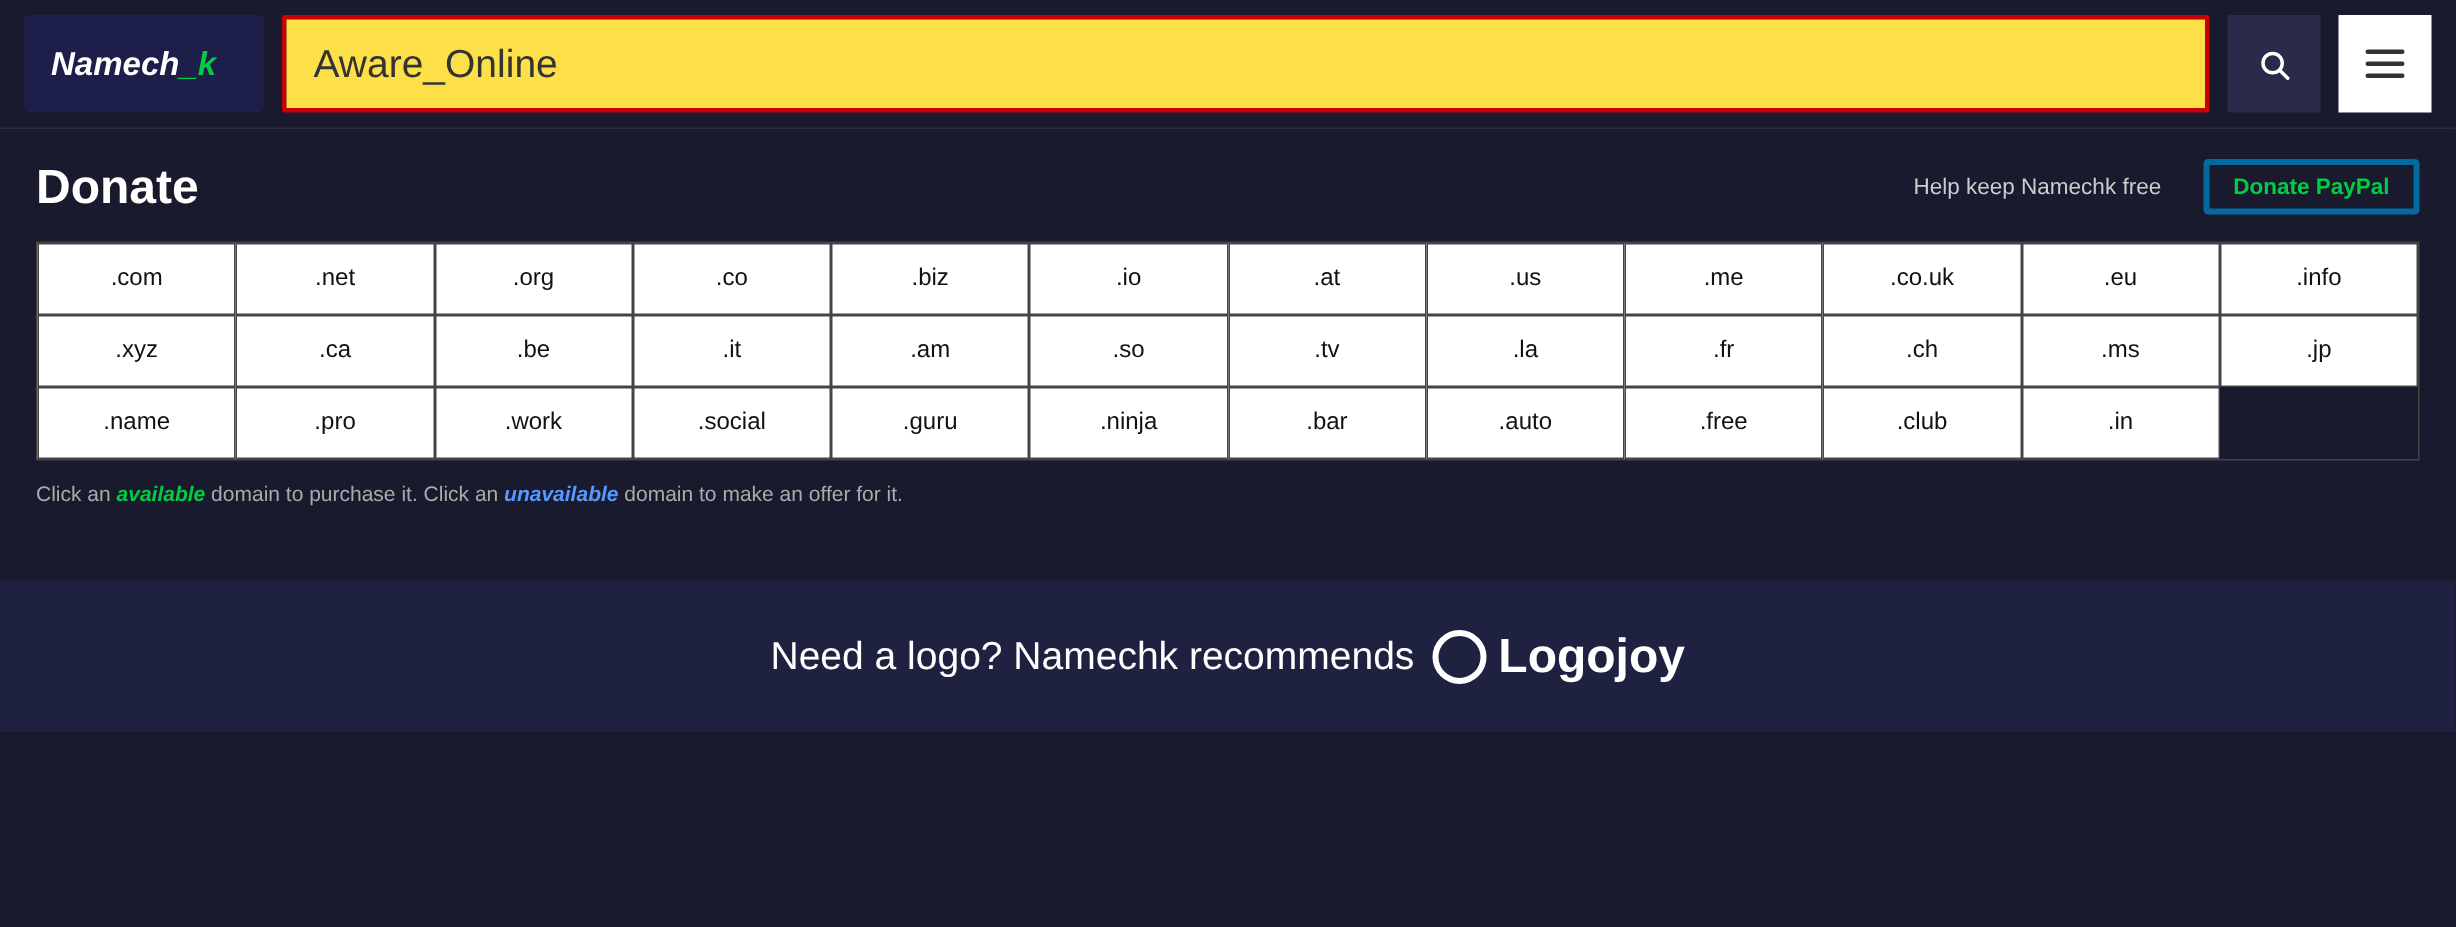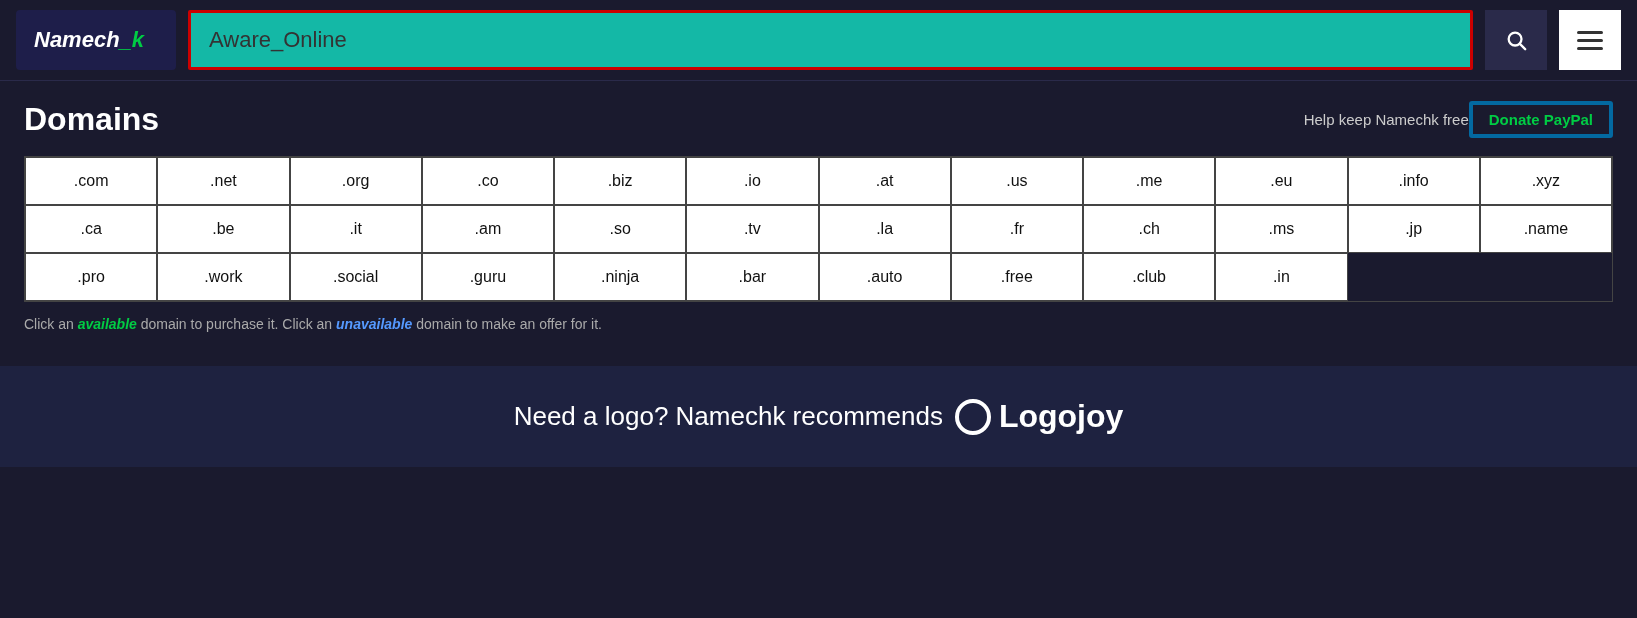--- a/index.html
+++ b/index.html
@@ -43,25 +43,25 @@
     .search-wrapper {
       flex: 1;
       border: 3px solid #cc0000;
       background: #fff;
       border-radius: 2px;
     }
 
     .search-input {
       width: 100%;
       padding: 14px 18px;
-      font-size: 22px;
+      font-size: 26px;
       border: none;
       outline: none;
       color: #333;
-      background: #14b8a6;
+      background: #fde047;
     }
 
     .search-icon-btn {
       background: #2a2a4a;
       border: none;
       color: #fff;
       padding: 14px 20px;
       cursor: pointer;
       font-size: 22px;
       display: flex;
@@ -103,21 +103,21 @@
 
     .domains-title {
       font-size: 32px;
       font-weight: bold;
       color: #fff;
     }
 
     .header-right {
       display: flex;
       align-items: center;
-      gap: 0;
+      gap: 28px;
     }
 
     .keep-free-text {
       color: #ccc;
       font-size: 15px;
     }
 
     .donate-btn {
       background: transparent;
       border: 4px solid #0369a1;
@@ -162,21 +162,21 @@
 
     .hint-unavailable {
       color: #5599ff;
       font-style: italic;
       font-weight: bold;
     }
 
     
     .logojoy-banner {
       background: #1e2240;
-      margin-top: 14px;
+      margin-top: 30px;
       padding: 32px 20px;
       text-align: center;
       display: flex;
       align-items: center;
       justify-content: center;
       gap: 12px;
     }
 
     .logojoy-text {
       font-size: 26px;
@@ -225,37 +225,38 @@
 
   <button class="menu-btn">
     <span class="menu-line"></span>
     <span class="menu-line"></span>
     <span class="menu-line"></span>
   </button>
 </div>
 
 <div class="main">
   <div class="domains-header">
-    <h2 class="domains-title">Domains</h2>
+    <h2 class="domains-title">Donate</h2>
     <div class="header-right">
       <span class="keep-free-text">Help keep Namechk free</span>
       <button class="donate-btn">Donate PayPal</button>
     </div>
   </div>
 
   <div class="domain-grid" id="domain-grid">
   <div class="domain-cell">.com</div>
       <div class="domain-cell">.net</div>
       <div class="domain-cell">.org</div>
       <div class="domain-cell">.co</div>
       <div class="domain-cell">.biz</div>
       <div class="domain-cell">.io</div>
       <div class="domain-cell">.at</div>
       <div class="domain-cell">.us</div>
       <div class="domain-cell">.me</div>
+      <div class="domain-cell">.co.uk</div>
       <div class="domain-cell">.eu</div>
       <div class="domain-cell">.info</div>
       <div class="domain-cell">.xyz</div>
       <div class="domain-cell">.ca</div>
       <div class="domain-cell">.be</div>
       <div class="domain-cell">.it</div>
       <div class="domain-cell">.am</div>
       <div class="domain-cell">.so</div>
       <div class="domain-cell">.tv</div>
       <div class="domain-cell">.la</div>

